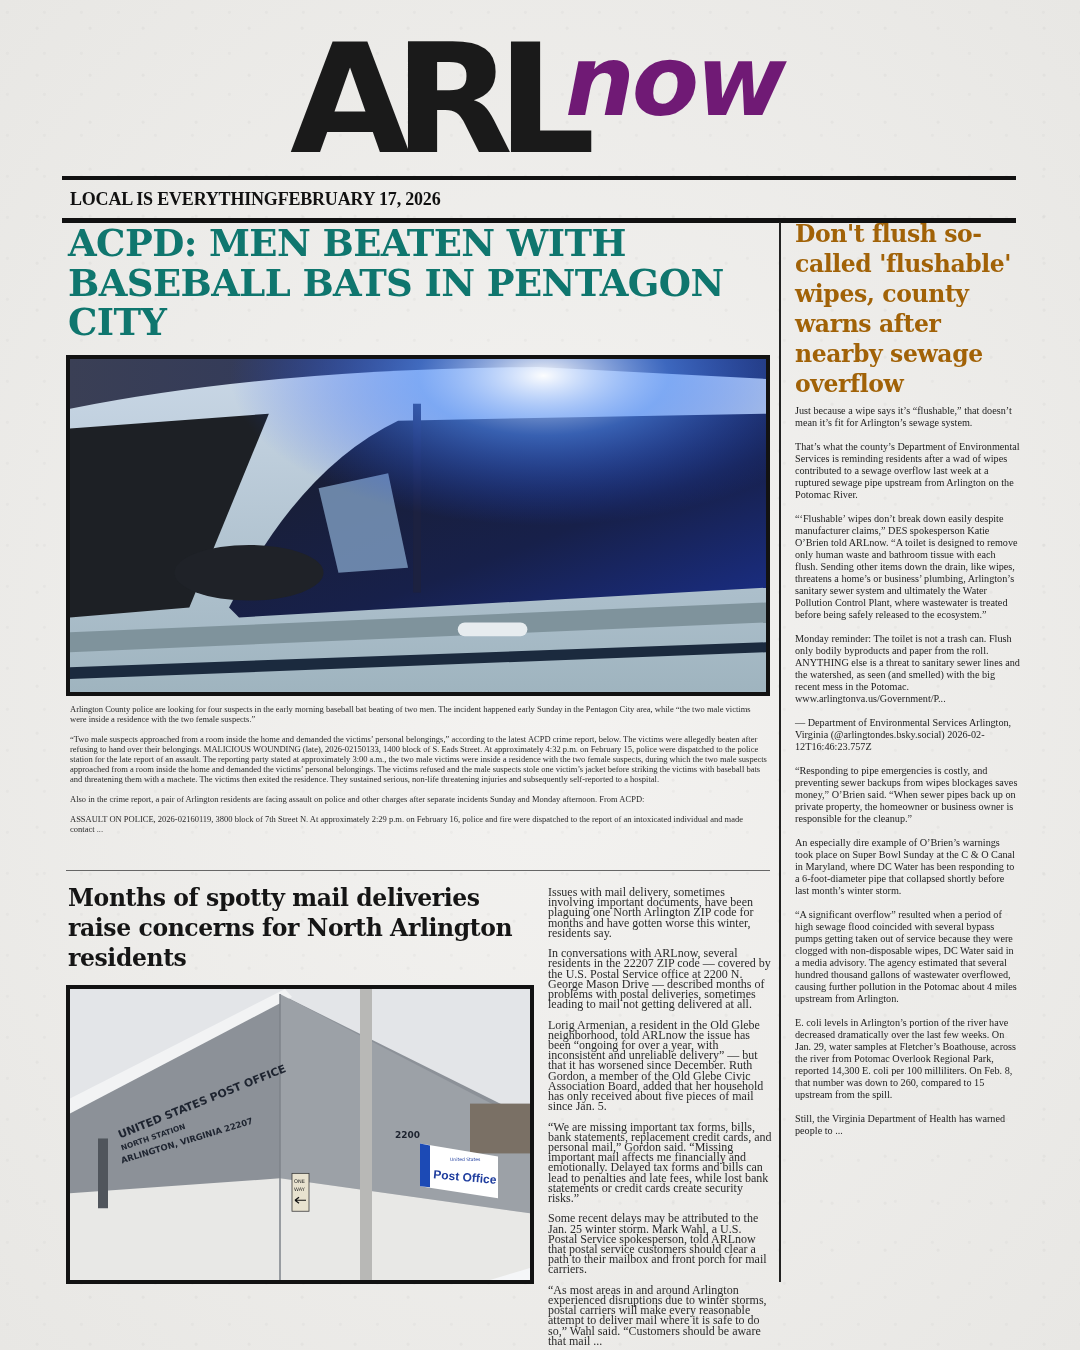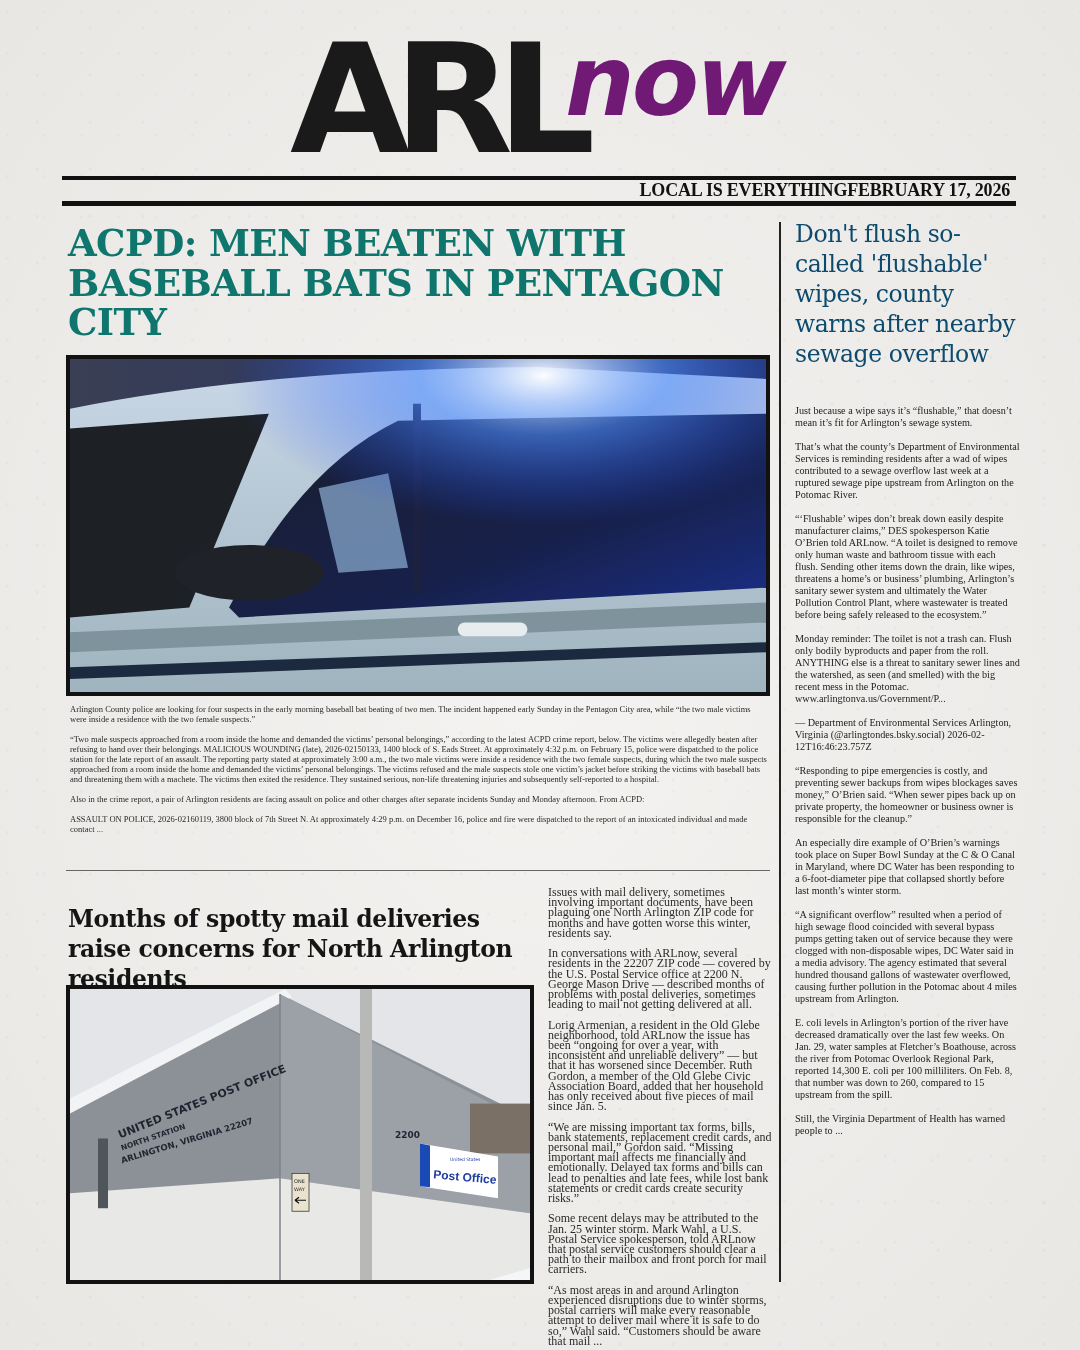--- a/index.html
+++ b/index.html
@@ -26,23 +26,23 @@
   }
   .logo-now {
     position: absolute; left: 275px; top: -6px;
     font-family: "DejaVu Sans", sans-serif; font-weight: 900; font-style: italic;
     font-size: 98px; line-height: 1; letter-spacing: -3px;
     color: #701a75;
   }
 
   
   .dateline {
-    position: absolute; left: 62px; top: 176px; width: 954px; height: 30px;
+    position: absolute; left: 62px; top: 176px; width: 954px; height: 47px;
     border-top: 4px solid #111; border-bottom: 5px solid #111;
-    display: flex; justify-content: flex-end; align-items: center;
+    display: flex; justify-content: flex-start; align-items: center;
     padding: 0 6px 0 8px;
   }
   .dateline span {
     font-family: "Liberation Serif", serif; font-weight: 700;
     font-size: 18px; letter-spacing: -0.2px; color: #111;
   }
 
   
   .lead-headline {
     position: absolute; left: 68px; top: 224px; width: 700px;
@@ -62,36 +62,36 @@
     font-family: Liberation Serif, serif; font-size: 8.5px; line-height: 10px;
     color: #2a2a2a;
   }
   .lead-body p { margin-bottom: 10px; }
 
   .h-divider { position: absolute; left: 66px; top: 870px; width: 704px; height: 1px; background: #666; }
   .v-divider { position: absolute; left: 779px; top: 222px; width: 2px; height: 1060px; background: #222; }
 
   
   .mail-headline {
-    position: absolute; left: 68px; top: 904px; width: 470px;
+    position: absolute; left: 68px; top: 883px; width: 470px;
     font-family: "DejaVu Serif", serif; font-weight: 700;
     font-size: 23.5px; line-height: 30px; letter-spacing: -0.4px; color: #151515;
   }
   .mail-body {
     position: absolute; left: 548px; top: 887px; width: 224px;
     font-family: "Liberation Serif", serif; font-size: 12px; line-height: 10.2px;
     color: #2b2b2b;
   }
   .mail-body p { margin-bottom: 10.2px; }
 
   
   .side-headline {
     position: absolute; left: 795px; top: 219px; width: 230px;
-    font-family: "DejaVu Serif", serif; font-weight: 400;
-    font-size: 23.5px; line-height: 30px; letter-spacing: -0.4px; color: #0c4a6e;
+    font-family: "DejaVu Serif", serif; font-weight: 700;
+    font-size: 23.5px; line-height: 30px; letter-spacing: -0.4px; color: #a16207;
   }
   .side-body {
     position: absolute; left: 795px; top: 405px; width: 225px;
     font-family: "Liberation Serif", serif; font-size: 10.2px; line-height: 12px;
     color: #222;
   }
   .side-body p { margin-bottom: 12px; }
 </style>
 </head>
 <body>
@@ -142,21 +142,21 @@
     <path d="M0 310 L700 285 L700 295 L0 322 Z" fill="#1b2a3e"></path>
     <rect x="390" y="265" width="70" height="14" rx="7" fill="#e7ecef"></rect>
     <rect x="0" y="0" width="700" height="335" fill="url(#glow)"></rect>
   </svg>
 </div>
 
 <div class="lead-body">
   <p>Arlington County police are looking for four suspects in the early morning baseball bat beating of two men. The incident happened early Sunday in the Pentagon City area, while “the two male victims were inside a residence with the two female suspects.”</p>
   <p>“Two male suspects approached from a room inside the home and demanded the victims’ personal belongings,” according to the latest ACPD crime report, below. The victims were allegedly beaten after refusing to hand over their belongings. MALICIOUS WOUNDING (late), 2026-02150133, 1400 block of S. Eads Street. At approximately 4:32 p.m. on February 15, police were dispatched to the police station for the late report of an assault. The reporting party stated at approximately 3:00 a.m., the two male victims were inside a residence with the two female suspects, during which the two male suspects approached from a room inside the home and demanded the victims’ personal belongings. The victims refused and the male suspects stole one victim’s jacket before striking the victims with baseball bats and threatening them with a machete. The victims then exited the residence. They sustained serious, non-life threatening injuries and subsequently self-reported to a hospital.</p>
   <p>Also in the crime report, a pair of Arlington residents are facing assault on police and other charges after separate incidents Sunday and Monday afternoon. From ACPD:</p>
-  <p>ASSAULT ON POLICE, 2026-02160119, 3800 block of 7th Street N. At approximately 4:29 p.m. on December 16, police and fire were dispatched to the report of an intoxicated individual and made contact ...</p>
+  <p>ASSAULT ON POLICE, 2026-02160119, 3800 block of 7th Street N. At approximately 2:29 p.m. on February 16, police and fire were dispatched to the report of an intoxicated individual and made contact ...</p>
 </div>
 
 <div class="h-divider"></div>
 <div class="v-divider"></div>
 
 <h2 class="mail-headline">Months of spotty mail deliveries raise concerns for North Arlington residents</h2>
 
 <div class="photo-frame photo-post">
   <svg viewBox="0 0 460 292" preserveAspectRatio="none">
     <rect width="460" height="292" fill="#e3e5e8"></rect>

